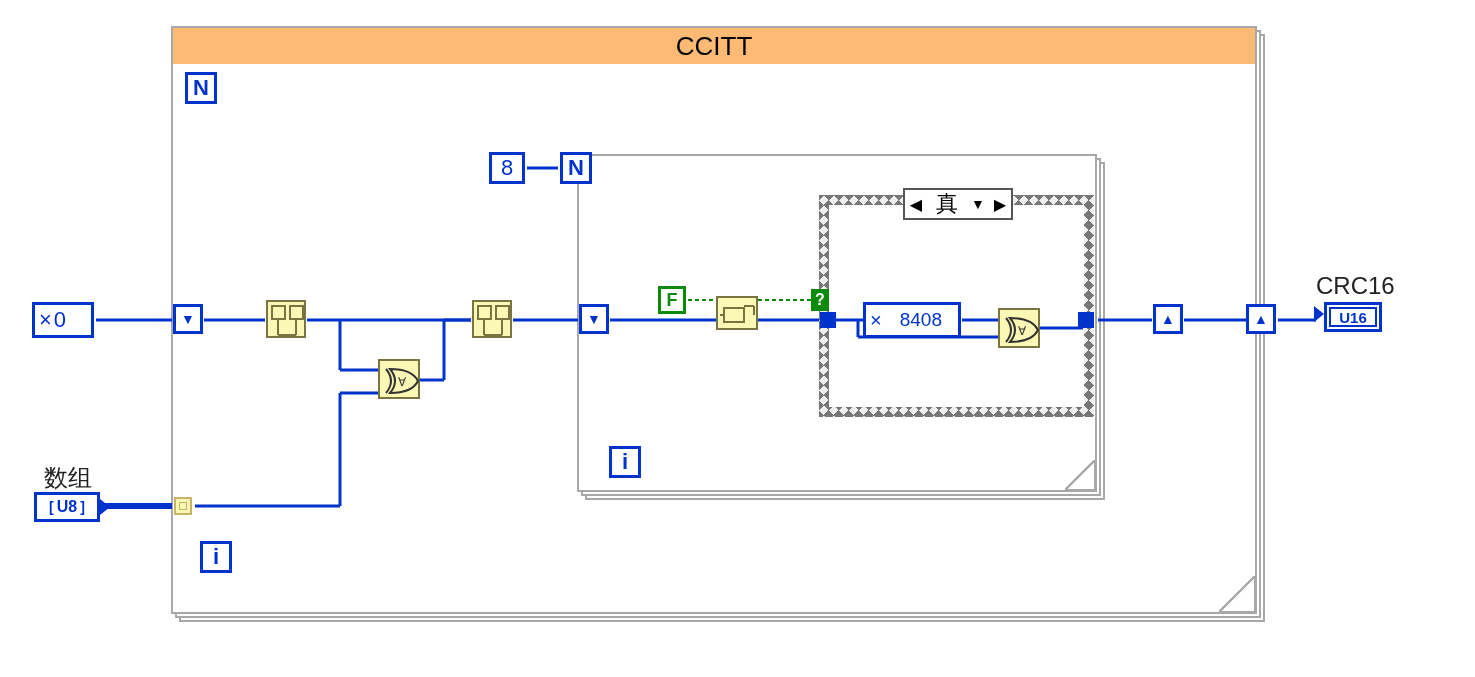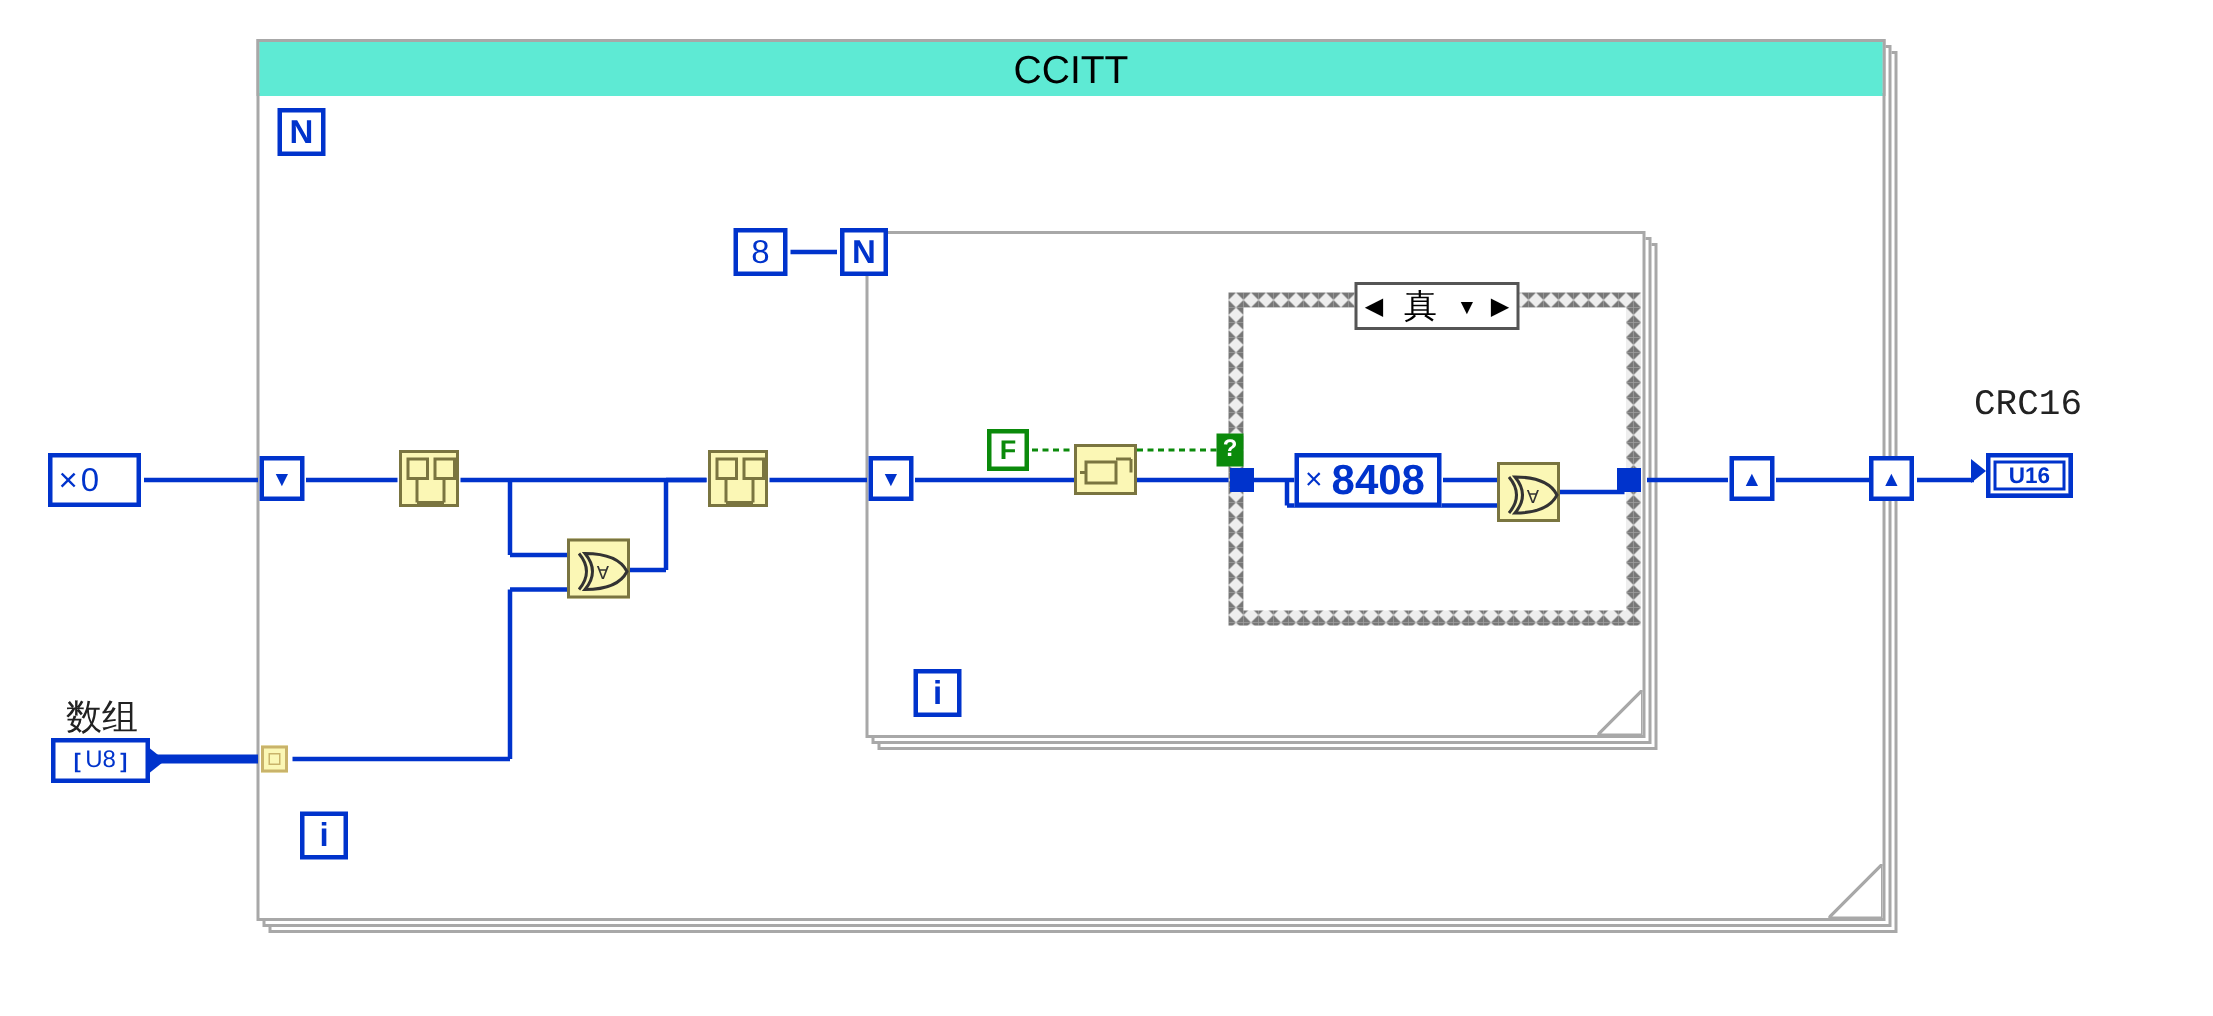--- a/index.html
+++ b/index.html
@@ -16,21 +16,21 @@
     position: absolute;
     inset: 0;
   }
   .node {
     position: absolute;
     box-sizing: border-box;
   }
   .border-blue { border: 3px solid #0033cc; }
   .bg-white { background: #ffffff; }
   .bg-cream { background: #fbf7b5; }
-  .bg-cream-light { background: #5eead4; }
+  .bg-cream-light { background: #fdba74; }
   .bg-blue { background: #0033cc; }
   .text-blue { color: #0033cc; }
   .text-black { color: #222; }
   .label {
     font-size: 24px;
     font-weight: normal;
   }
   .center-text {
     display: flex;
     align-items: center;
@@ -206,21 +206,21 @@
       <line x1="2" y1="17" x2="6" y2="17" stroke="#7a7540" stroke-width="2"></line>
     </svg>
   </div>
 
   <div class="node center-text" style="left:811px; top:289px; width:18px; height:22px; background:#0b8a0b; color:#fff; font-size:16px; font-weight:bold;">?</div>
 
   <div class="node bg-blue" style="left:820px; top:312px; width:16px; height:16px;"></div>
 
   <div class="node border-blue bg-white" style="left:863px; top:302px; width:98px; height:36px; display:flex; align-items:center; padding-left:4px;">
     <span class="text-blue" style="font-size:20px;">×</span>
-    <span class="text-blue" style="font-size:28px; margin-left:6px;font-weight:bold;">8408</span>
+    <span class="text-blue" style="font-size:19px; margin-left:18px;">8408</span>
   </div>
 
   <div class="node bg-cream" style="left:998px; top:308px; width:42px; height:40px; border:2px solid #7a7540;">
     <svg width="42" height="40" style="left:0;top:0;">
       <path d="M6,8 Q16,20 6,32 M10,8 Q32,8 38,20 Q32,32 10,32 Q20,20 10,8 Z" fill="none" stroke="#333" stroke-width="2"></path>
       <text x="22" y="25" font-size="12" text-anchor="middle" fill="#333">∀</text>
     </svg>
   </div>
 
   <div class="node bg-blue" style="left:1078px; top:312px; width:16px; height:16px;"></div>
@@ -229,29 +229,29 @@
     <span style="font-size:14px; color:#0033cc;">▲</span>
   </div>
 
   <div class="node border-blue bg-white center-text" style="left:1246px; top:304px; width:30px; height:30px;">
     <span style="font-size:14px; color:#0033cc;">▲</span>
   </div>
 
   <div class="node label text-black" style="left:44px; top:462px;">数组</div>
   <div class="node border-blue bg-white" style="left:34px; top:492px; width:66px; height:30px; display:flex; align-items:center; justify-content:center;">
     <span class="text-blue" style="font-size:14px; font-weight:bold;">[</span>
-    <span class="text-blue" style="font-size:16px; font-weight:normal; margin:0 3px;">U8</span>
+    <span class="text-blue" style="font-size:16px; font-weight:bold; margin:0 3px;">U8</span>
     <span class="text-blue" style="font-size:14px; font-weight:bold;">]</span>
   </div>
 
   <div class="node" style="left:100px; top:499px; width:0; height:0; border-top:8px solid transparent; border-bottom:8px solid transparent; border-left:10px solid #0033cc;"></div>
 
   <div class="node" style="left:174px; top:497px; width:18px; height:18px; border:2px solid #c9b36a; background:#fbf7b5;">
     <div style="position:absolute; left:3px; top:3px; right:3px; bottom:3px; border:1px solid #c9b36a;"></div>
   </div>
 
-  <div class="node label text-black" style="left:1316px; top:257px;font-family:Liberation Mono, monospace;">CRC16</div>
+  <div class="node label text-black" style="left:1316px; top:272px;">CRC16</div>
   <div class="node" style="left:1314px; top:306px; width:0; height:0; border-top:8px solid transparent; border-bottom:8px solid transparent; border-left:10px solid #0033cc;"></div>
   <div class="node border-blue bg-white center-text" style="left:1324px; top:302px; width:58px; height:30px; box-shadow: inset 0 0 0 2px #fff, inset 0 0 0 4px #0033cc;">
     <span class="text-blue" style="font-size:15px; font-weight:bold;">U16</span>
   </div>
 
 </div>
 
 </body></html>

